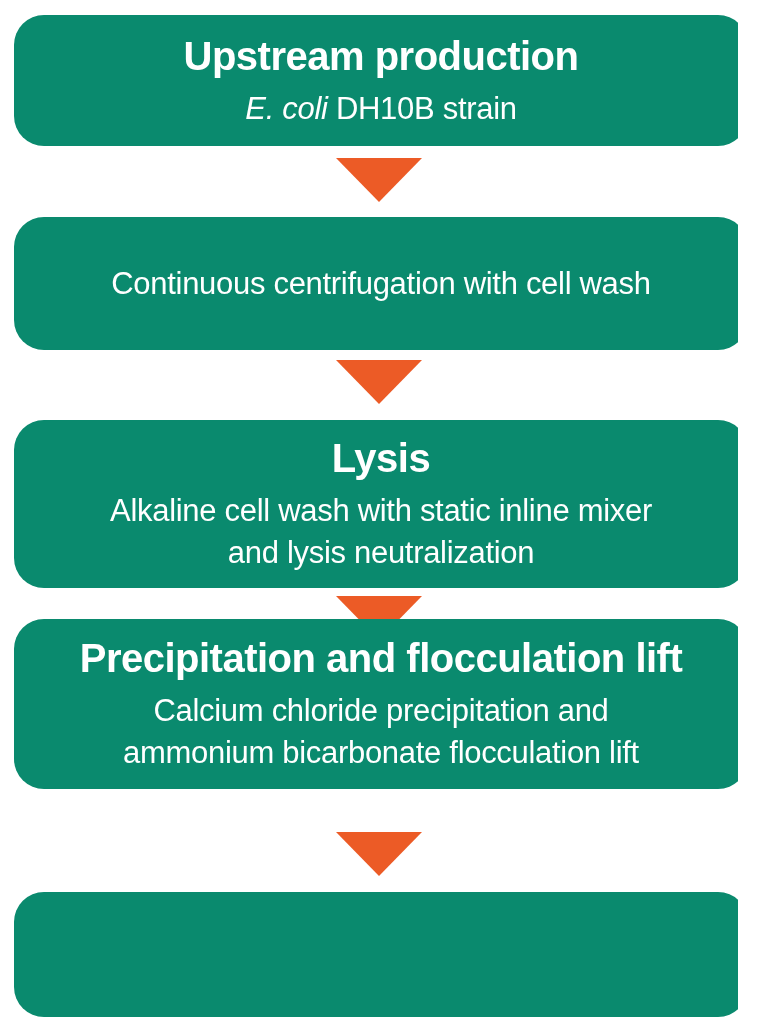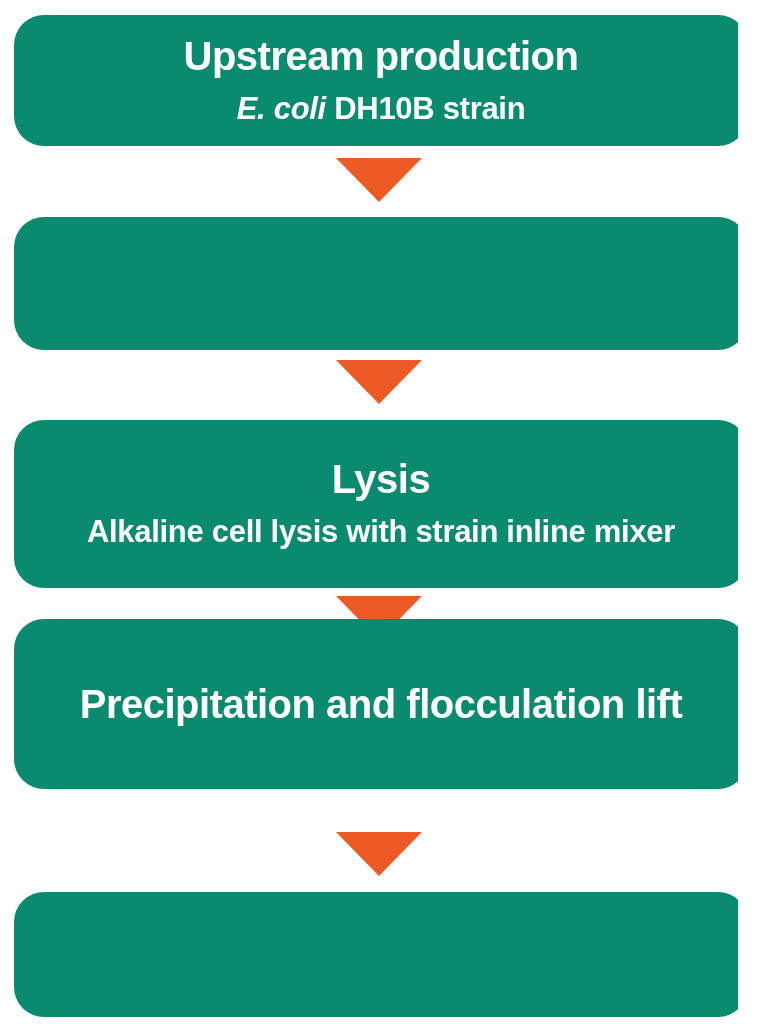--- a/index.html
+++ b/index.html
@@ -46,21 +46,21 @@
     margin: 0;
     font-size: 40px;
     font-weight: 700;
     line-height: 48px;
     letter-spacing: -0.5px;
     white-space: nowrap;
   }
   .subtitle {
     margin: 0;
     font-size: 31px;
-    font-weight: 700;
+    font-weight: 400;
     line-height: 42px;
     letter-spacing: -0.3px;
   }
   .subtitle .line { display: block; white-space: nowrap; }
   .subtitle em { font-style: italic; }
   .arrow {
     position: absolute;
     left: 336px;
     width: 0;
     height: 0;
@@ -79,35 +79,43 @@
 <div class="canvas">
 
   <section class="box b1">
     <h2 class="title">Upstream production</h2>
     <p class="subtitle"><em>E. coli</em><span> DH10B strain</span></p>
   </section>
 
   <div class="arrow a1"></div>
 
   <section class="box b2">
+    <p class="subtitle">
+      <span class="line">Continuous centrifugation with cell wash</span>
+    </p>
   </section>
 
   <div class="arrow a2"></div>
 
   <section class="box b3">
     <h2 class="title">Lysis</h2>
     <p class="subtitle">
-      <span class="line">Alkaline cell lysis with strain inline mixer</span>
+      <span class="line">Alkaline cell wash with static inline mixer</span>
+      <span class="line">and lysis neutralization</span>
     </p>
   </section>
 
   <div class="arrow a3"></div>
 
   <section class="box b4">
     <h2 class="title">Precipitation and flocculation lift</h2>
+    <p class="subtitle">
+      <span class="line">Calcium chloride precipitation and</span>
+      <span class="line">ammonium bicarbonate flocculation lift</span>
+    </p>
   </section>
 
   <div class="arrow a4"></div>
 
   <section class="box b5">
   </section>
 
 </div>
 
 </body></html>

